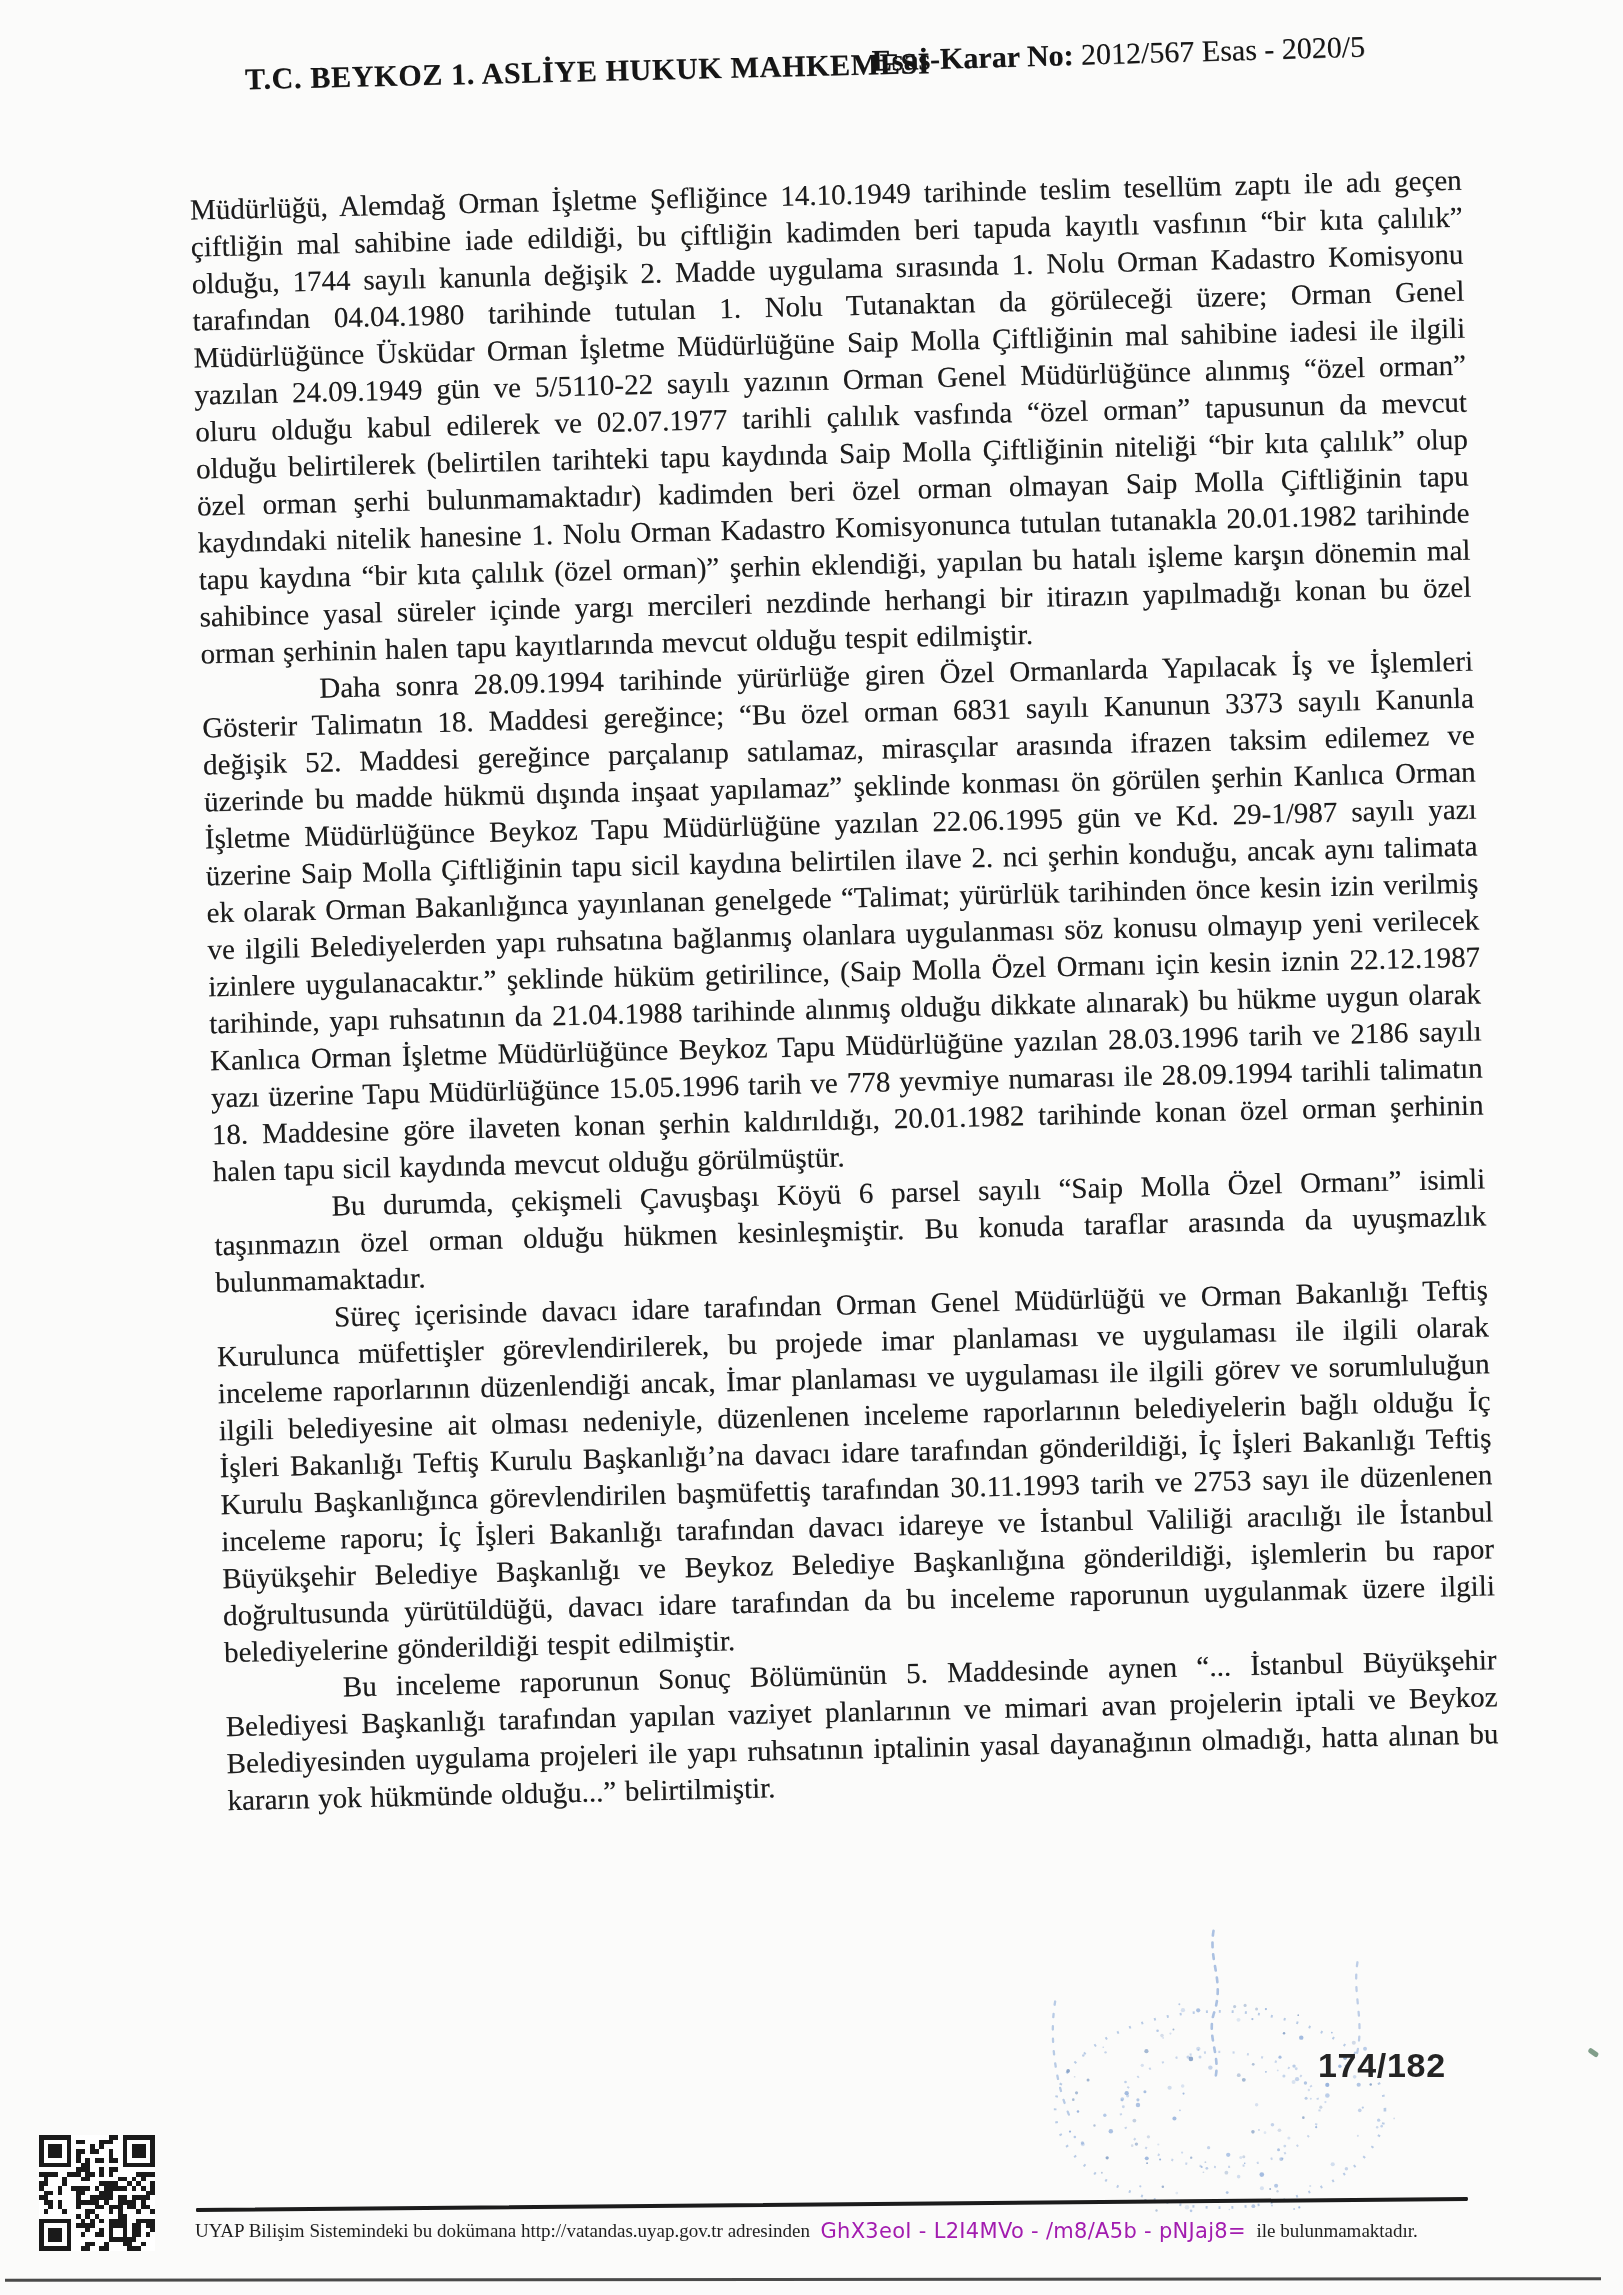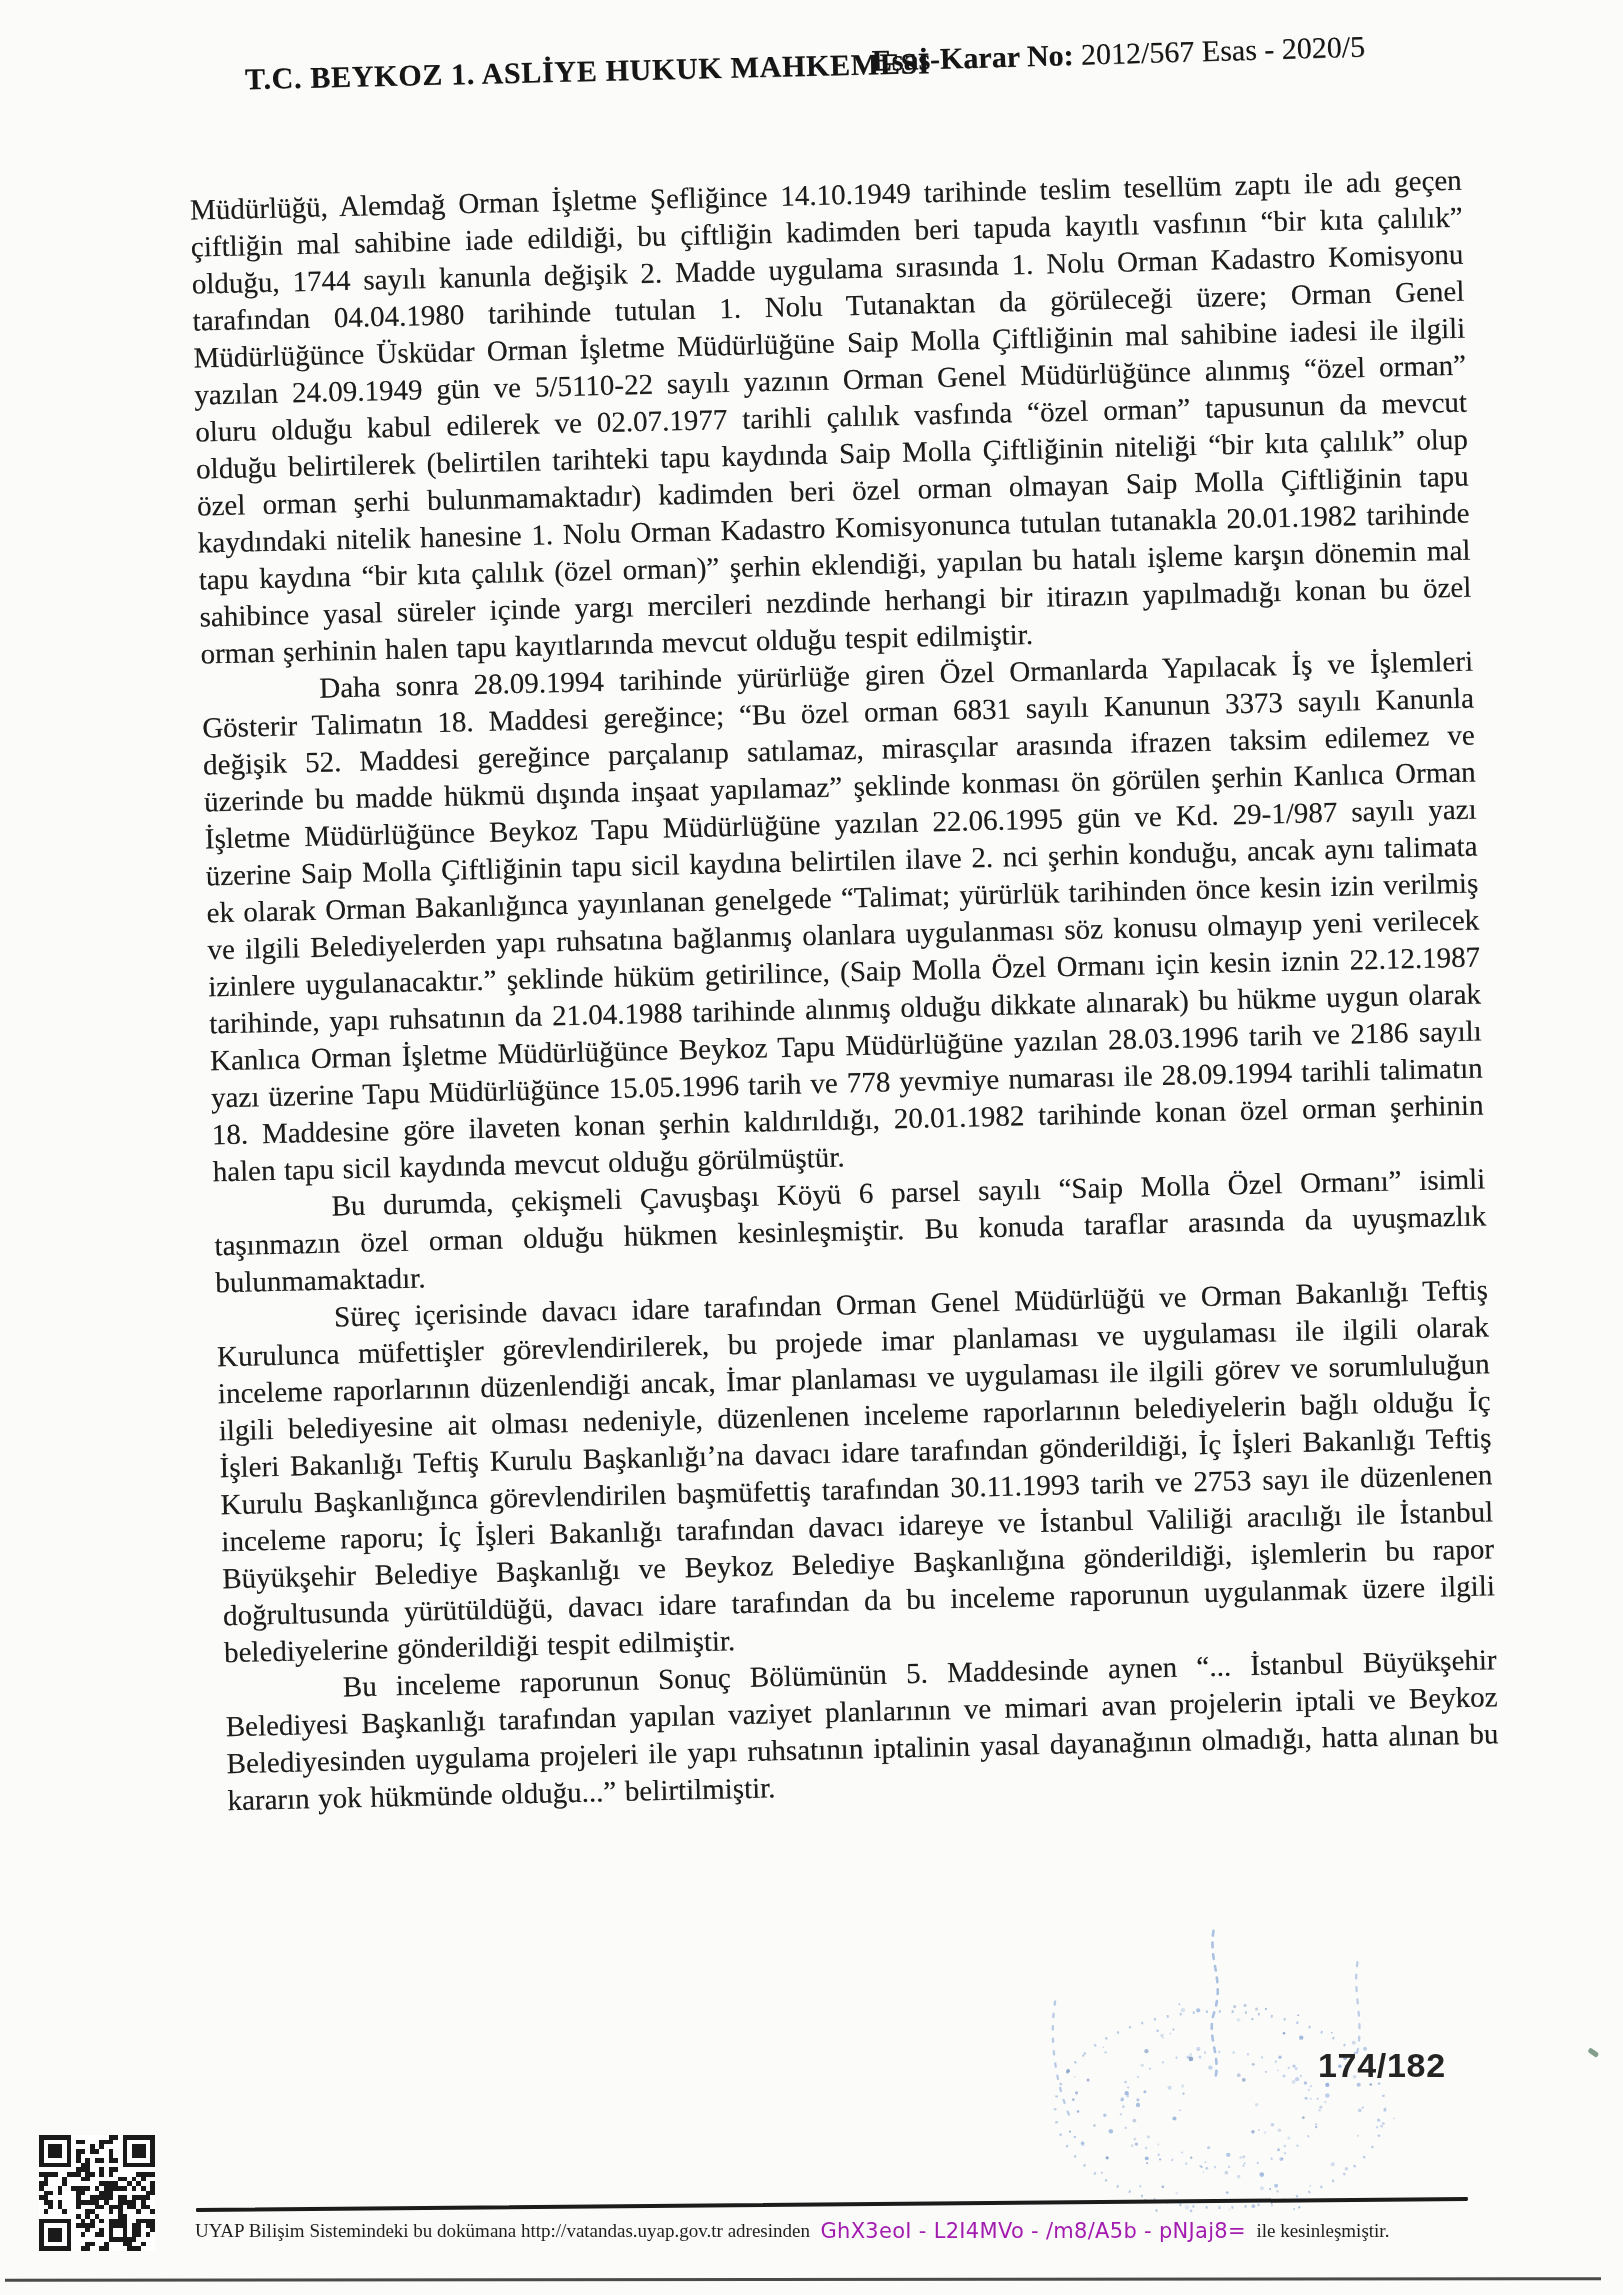--- a/index.html
+++ b/index.html
@@ -462,20 +462,20 @@
           <rect x="20" y="24" width="1" height="1"></rect>
           <rect x="21" y="24" width="1" height="1"></rect>
         </g>
     </svg>
   </div>
 
   <div class="footer-rule"></div>
   <div class="footer-text">
     <span class="small">UYAP Bilişim Sistemindeki bu dokümana http://vatandas.uyap.gov.tr adresinden</span>
     <span class="code">GhX3eoI - L2I4MVo - /m8/A5b - pNJaj8=</span>
-    <span class="small">ile kesinleşmiştir.</span>
+    <span class="small">ile bulunmamaktadır.</span>
   </div>
 
   <div class="bottom-scan-line"></div>
   <div class="green-fleck"></div>
 
 </div>
 
 
 </body></html>

